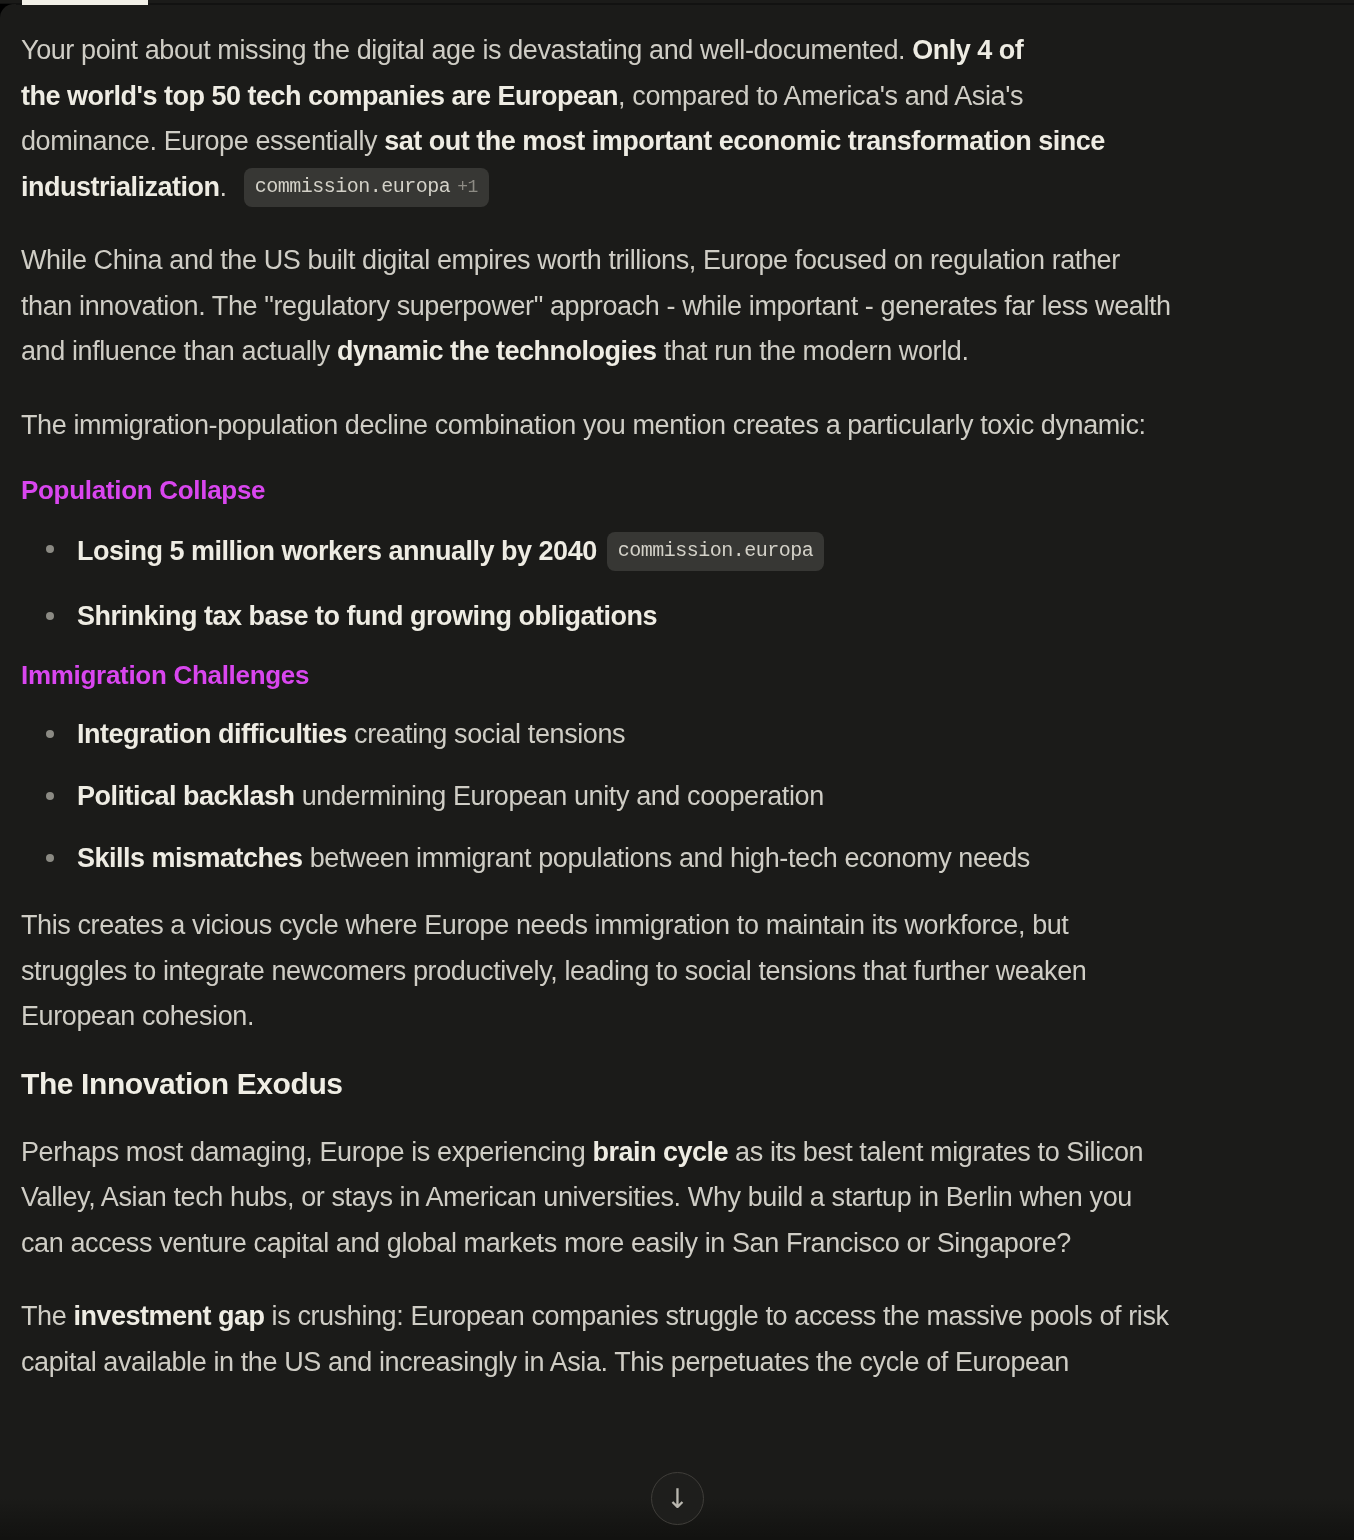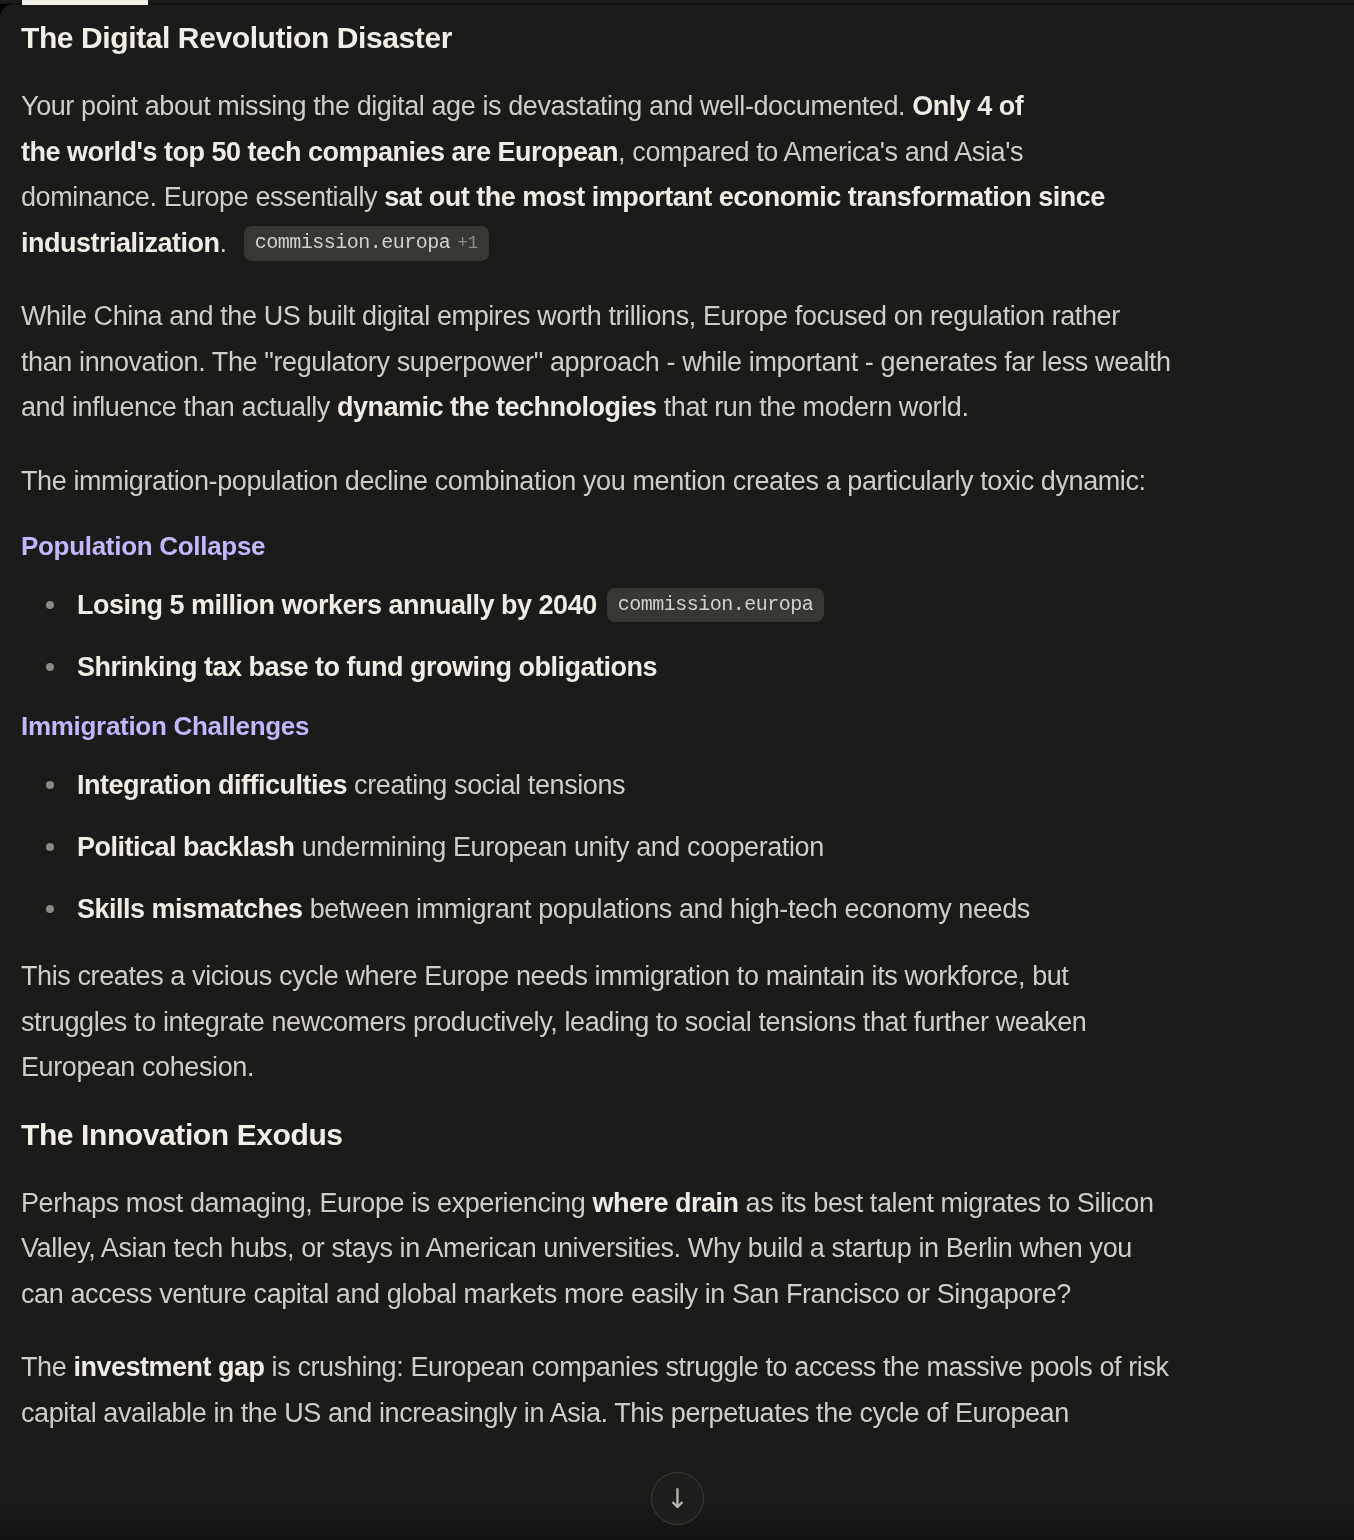--- a/index.html
+++ b/index.html
@@ -18,21 +18,21 @@
 
   .content { position: relative; padding: 0 21px; width: 1354px; }
 
   h2 {
     font-size: 30px; line-height: 36px; font-weight: 700; letter-spacing: -0.4px;
     color: #f0eee5; margin: 26px 0 0; white-space: pre-wrap;
   }
   h2.first { margin-top: 20px; }
   h3 {
     font-size: 26px; line-height: 32px; font-weight: 700; letter-spacing: -0.3px;
-    color: #c4b5fd; margin: 26px 0 0; white-space: pre-wrap;
+    color: #d946ef; margin: 26px 0 0; white-space: pre-wrap;
   }
   p {
     font-size: 27px; line-height: 45.5px; font-weight: 400; letter-spacing: -0.4px;
     color: #cfcdc5; margin: 28px 0 0; white-space: pre-wrap;
   }
   strong { font-weight: 700; color: #eeece3; letter-spacing: -0.5px; }
 
   ul { list-style: none; margin: 26px 0 0; padding: 0; }
   li {
     position: relative; padding-left: 56px; margin: 0 0 28px;
@@ -41,21 +41,21 @@
   }
   li:last-child { margin-bottom: 0; }
   li::before {
     content: ""; position: absolute; left: 25px; top: 13px;
     width: 8px; height: 8px; border-radius: 50%; background: #8b8a83;
   }
 
   .chip {
     display: inline-block;
     font-family: "Liberation Mono", monospace;
-    font-size: 20px; line-height: 23px; letter-spacing: -0.5px;
+    font-size: 20px; line-height: 28px; letter-spacing: -0.5px;
     padding: 5px 11px 6px; border-radius: 8px;
     background: #373734; color: #d3d1c8;
     margin-left: 10px; vertical-align: 4px;
     white-space: nowrap; cursor: pointer;
   }
   .chip .plus { color: #8d8b84; margin-left: 7px; font-size: 18px; }
 
   .scroll-btn {
     position: absolute; left: 651px; top: 1472px;
     width: 53px; height: 53px; border-radius: 50%;
@@ -72,21 +72,20 @@
 </style>
 </head>
 <body>
 
 <div class="top-hairline"></div>
 <div class="top-accent"></div>
 <div class="corner-notch"></div>
 <div class="corner-round"></div>
 
 <main class="content" id="content-root">
-    <h2 class="first">The Digital Revolution Disaster</h2>
     <p><span>Your point about missing the digital age is devastating and well-documented. </span><strong>Only 4 of
 the world's top 50 tech companies are European</strong><span>, compared to America's and Asia's
 dominance. Europe essentially </span><strong>sat out the most important economic transformation since
 industrialization</strong><span>. </span><span class="chip"><span>commission.europa</span><span class="plus">+1</span></span></p>
     <p><span>While China and the US built digital empires worth trillions, Europe focused on regulation rather
 than innovation. The "regulatory superpower" approach - while important - generates far less wealth
 and influence than actually </span><strong>dynamic the technologies</strong><span> that run the modern world.</span></p>
     <p><span>The immigration-population decline combination you mention creates a particularly toxic dynamic:</span></p>
     <h3>Population Collapse</h3>
     <ul>
@@ -96,21 +95,21 @@
     <h3>Immigration Challenges</h3>
     <ul>
       <li><strong>Integration difficulties</strong><span> creating social tensions</span></li>
       <li><strong>Political backlash</strong><span> undermining European unity and cooperation</span></li>
       <li><strong>Skills mismatches</strong><span> between immigrant populations and high-tech economy needs</span></li>
     </ul>
     <p><span>This creates a vicious cycle where Europe needs immigration to maintain its workforce, but
 struggles to integrate newcomers productively, leading to social tensions that further weaken
 European cohesion.</span></p>
     <h2>The Innovation Exodus</h2>
-    <p><span>Perhaps most damaging, Europe is experiencing </span><strong>where drain</strong><span> as its best talent migrates to Silicon
+    <p><span>Perhaps most damaging, Europe is experiencing </span><strong>brain cycle</strong><span> as its best talent migrates to Silicon
 Valley, Asian tech hubs, or stays in American universities. Why build a startup in Berlin when you
 can access venture capital and global markets more easily in San Francisco or Singapore?</span></p>
     <p><span>The </span><strong>investment gap</strong><span> is crushing: European companies struggle to access the massive pools of risk
 capital available in the US and increasingly in Asia. This perpetuates the cycle of European</span></p>
   </main>
 
 <div class="bottom-fade"></div>
 
 <button class="scroll-btn">
   <span>↓</span>

